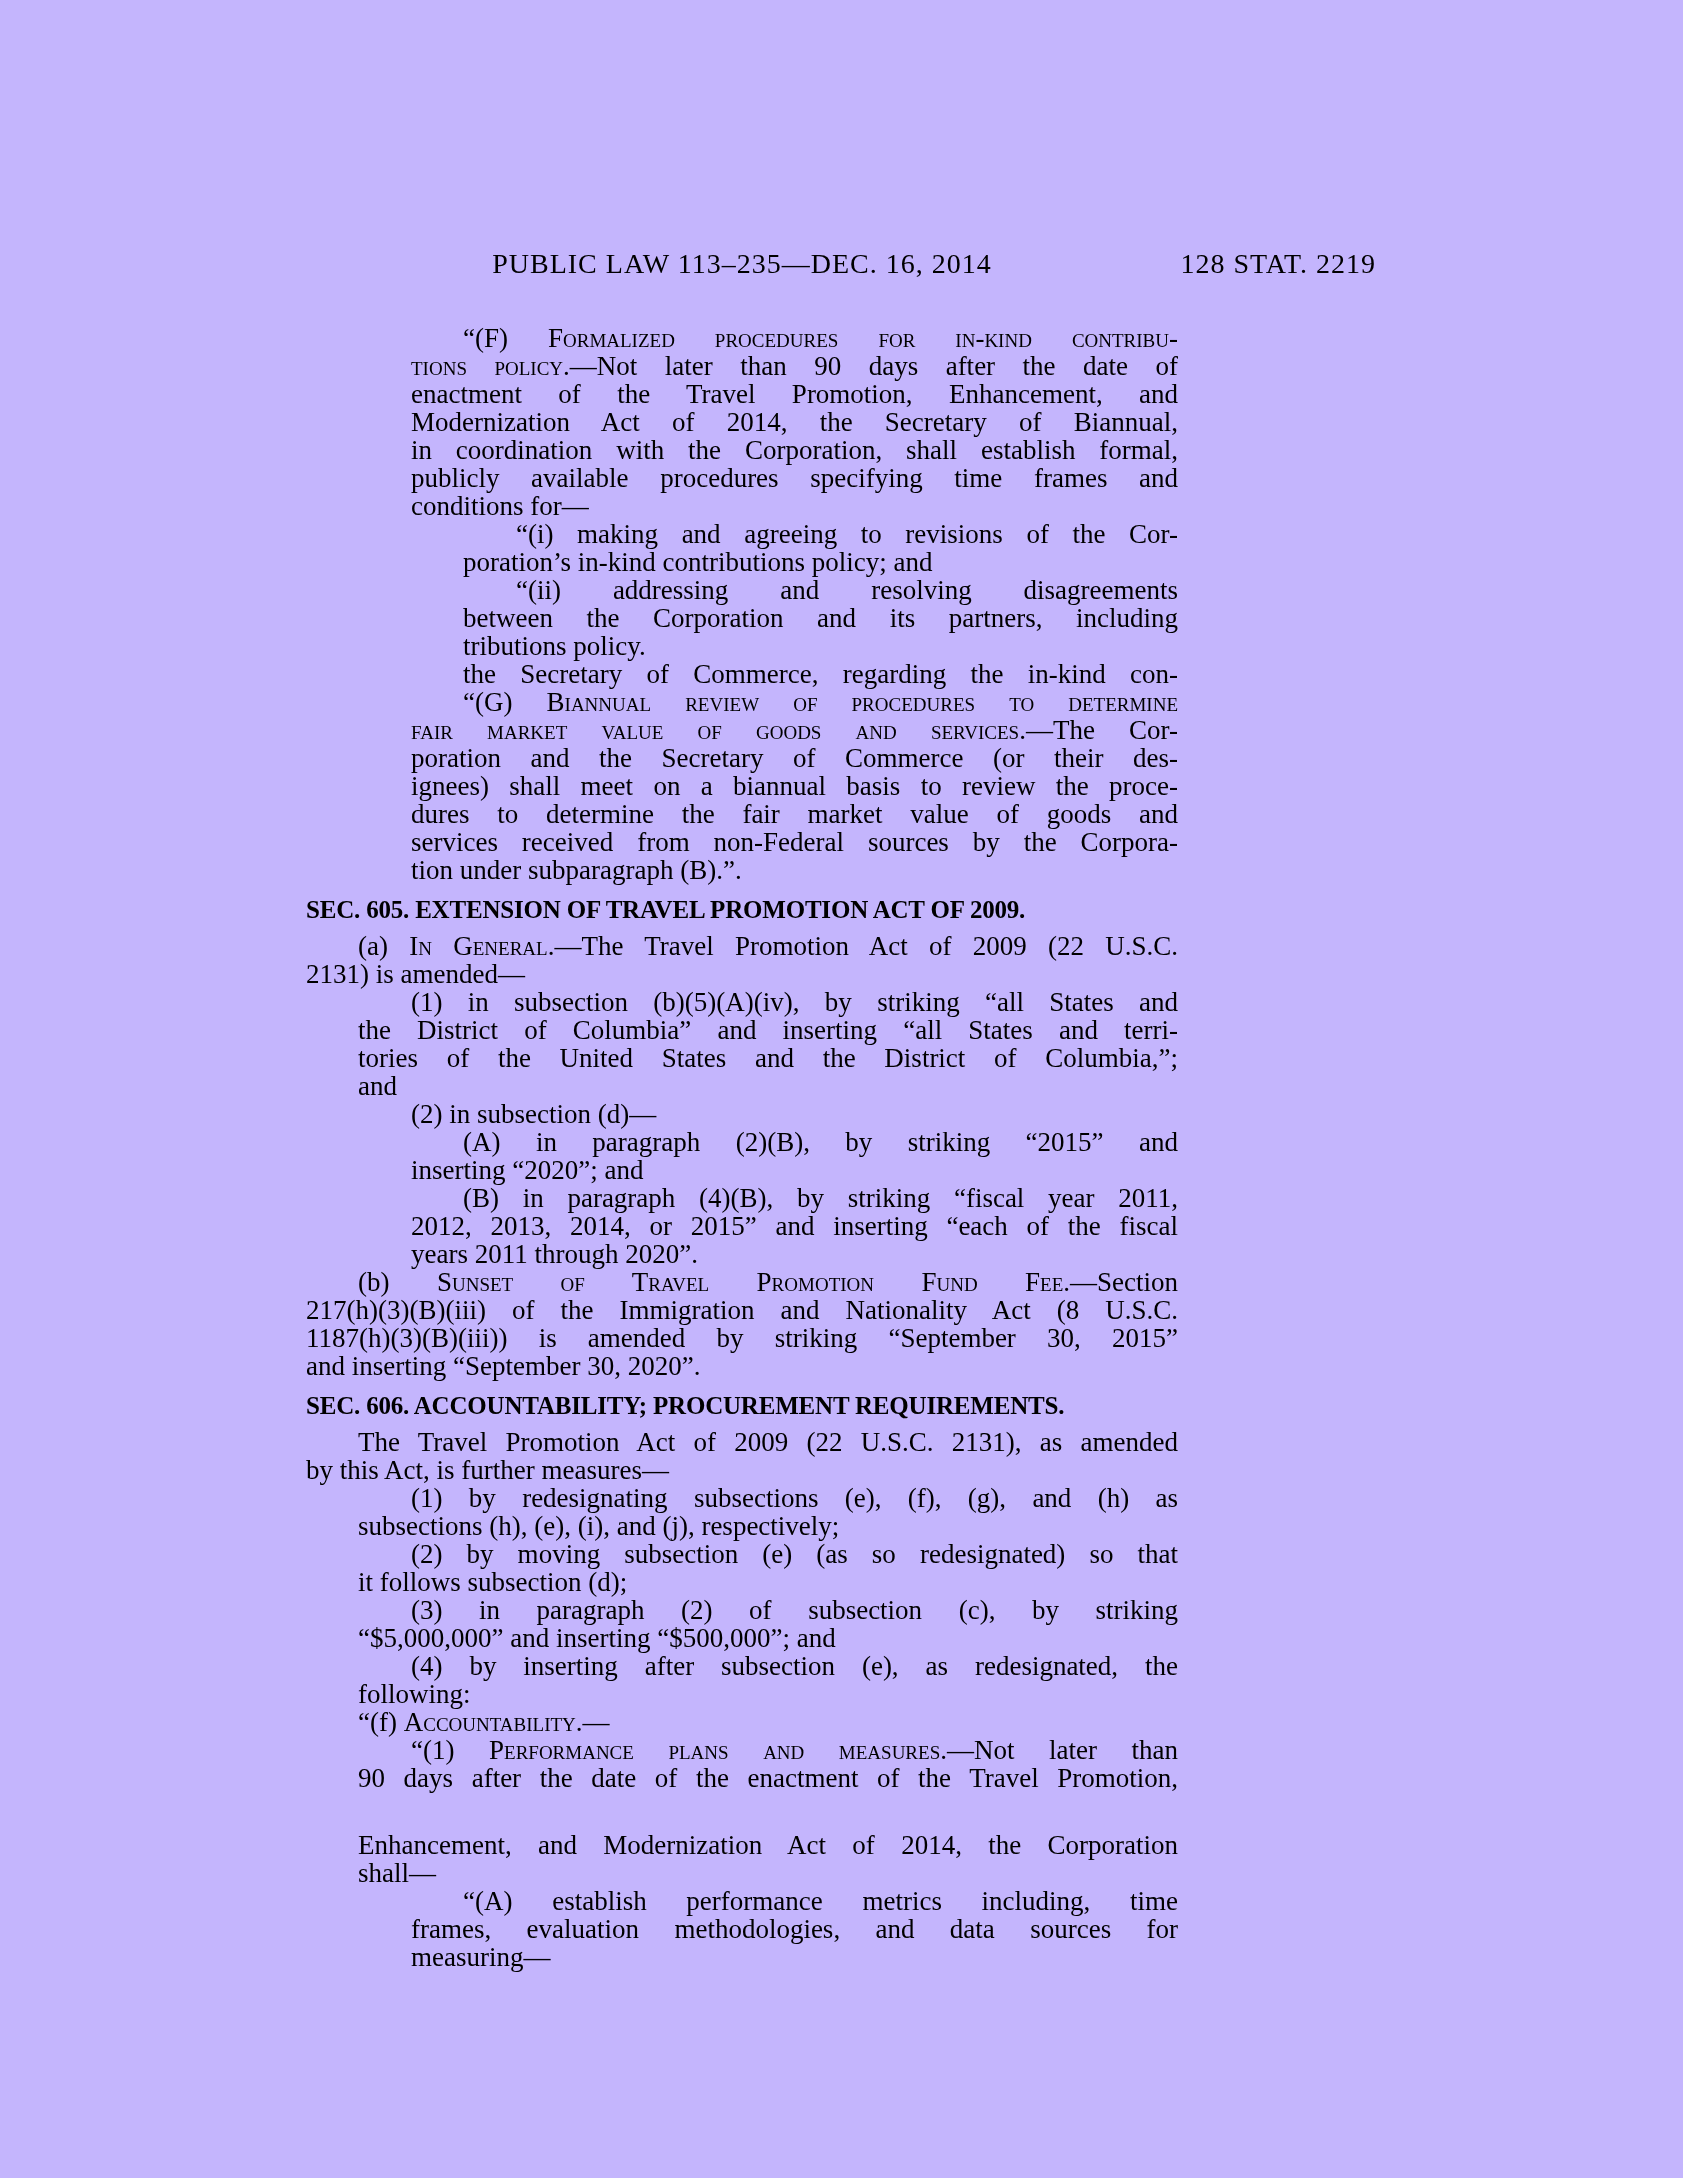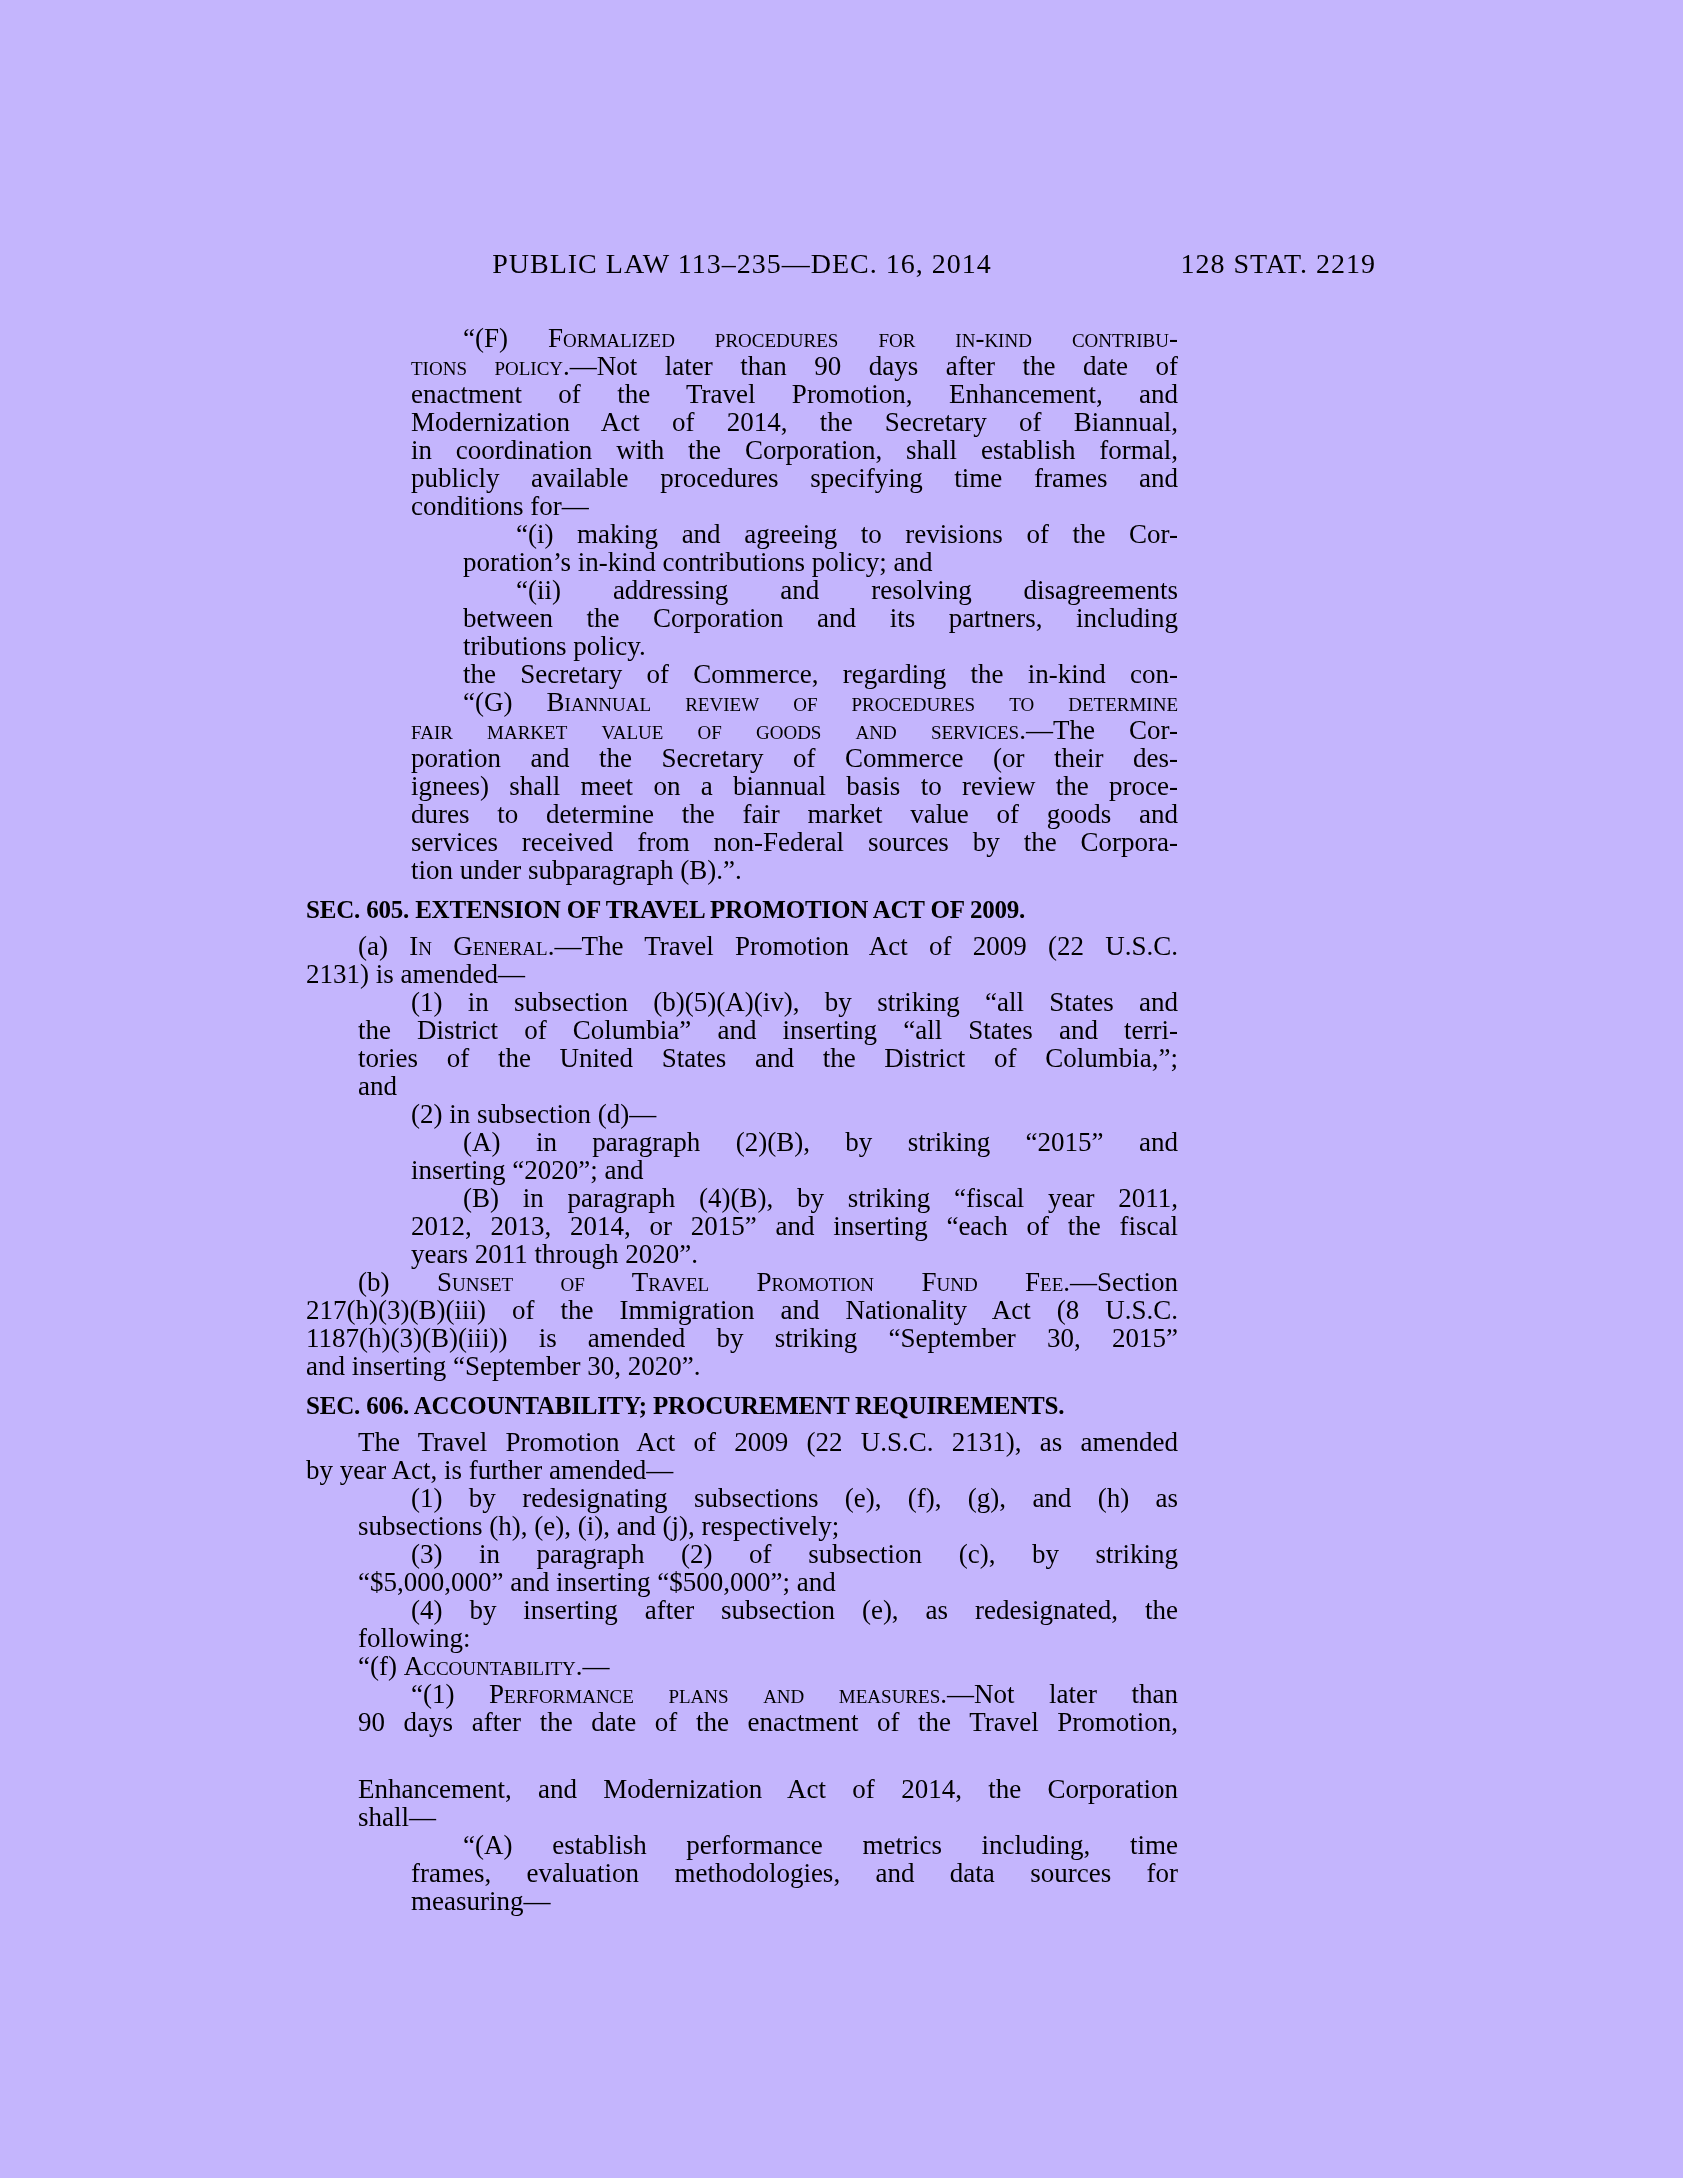--- a/index.html
+++ b/index.html
@@ -103,25 +103,29 @@
       </div>
       <div>
         <div class="ln" style="padding-left: 52px;"><span>(b) </span><span class="sc">Sunset of Travel Promotion Fund Fee.</span><span>—Section</span></div>
         <div class="ln" style="padding-left: 0px;"><span>217(h)(3)(B)(iii) of the Immigration and Nationality Act (8 U.S.C.</span></div>
         <div class="ln" style="padding-left: 0px;"><span>1187(h)(3)(B)(iii)) is amended by striking “September 30, 2015”</span></div>
         <div class="ln last" style="padding-left: 0px;"><span>and inserting “September 30, 2020”.</span></div>
       </div>
       <div class="heading">SEC. 606. ACCOUNTABILITY; PROCUREMENT REQUIREMENTS.</div>
       <div>
         <div class="ln" style="padding-left: 52px;"><span>The Travel Promotion Act of 2009 (22 U.S.C. 2131), as amended</span></div>
-        <div class="ln last" style="padding-left: 0px;"><span>by year Act, is further amended—</span></div>
+        <div class="ln last" style="padding-left: 0px;"><span>by this Act, is further measures—</span></div>
       </div>
       <div>
         <div class="ln" style="padding-left: 105px;"><span>(1) by redesignating subsections (e), (f), (g), and (h) as</span></div>
         <div class="ln last" style="padding-left: 52px;"><span>subsections (h), (e), (i), and (j), respectively;</span></div>
+      </div>
+      <div>
+        <div class="ln" style="padding-left: 105px;"><span>(2) by moving subsection (e) (as so redesignated) so that</span></div>
+        <div class="ln last" style="padding-left: 52px;"><span>it follows subsection (d);</span></div>
       </div>
       <div>
         <div class="ln" style="padding-left: 105px;"><span>(3) in paragraph (2) of subsection (c), by striking</span></div>
         <div class="ln last" style="padding-left: 52px;"><span>“$5,000,000” and inserting “$500,000”; and</span></div>
       </div>
       <div>
         <div class="ln" style="padding-left: 105px;"><span>(4) by inserting after subsection (e), as redesignated, the</span></div>
         <div class="ln last" style="padding-left: 52px;"><span>following:</span></div>
       </div>
       <div>

